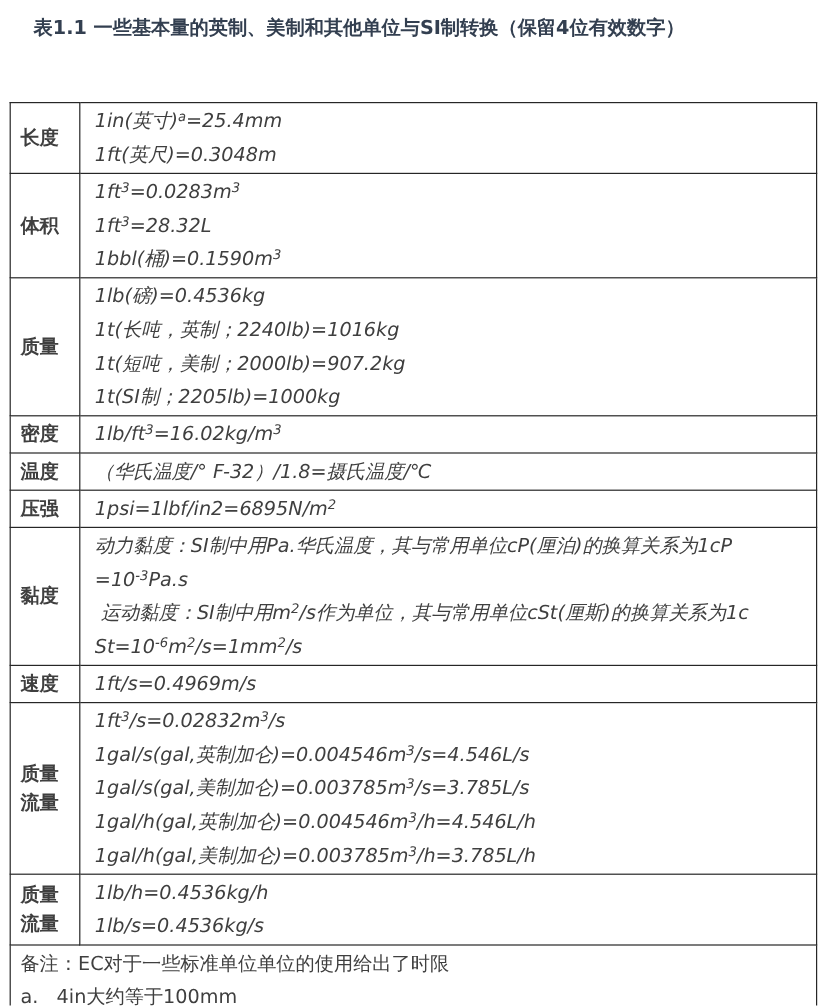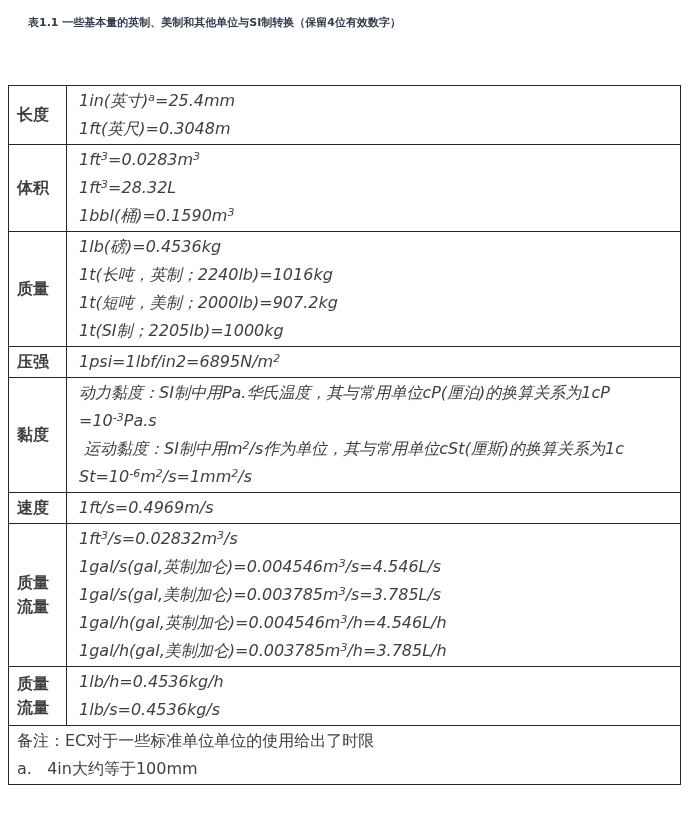--- a/index.html
+++ b/index.html
@@ -7,21 +7,21 @@
     margin: 0;
     padding: 0;
     width: 688px;
     height: 838px;
     background: var(--bg-color, #ffffff);
     overflow: hidden;
     font-family: "DejaVu Sans", "Liberation Sans", sans-serif;
     color: var(--text-color, #3f3f3f);
   }
   .page-title {
-    font-size: 11px;
+    font-size: 16px;
     font-weight: bold;
     color: var(--title-color, #333F50);
     padding: 13px 10px 0 28px;
     line-height: 20px;
     white-space: pre;
     overflow: hidden;
   }
   table.conv {
     border-collapse: collapse;
     table-layout: fixed;
@@ -84,20 +84,32 @@
       <tr>
         <td class="label-cell">质量</td>
         <td class="value-cell">
           <div class="line">1lb(磅)=0.4536kg</div>
           <div class="line">1t(长吨，英制；2240lb)=1016kg</div>
           <div class="line">1t(短吨，美制；2000lb)=907.2kg</div>
           <div class="line">1t(SI制；2205lb)=1000kg</div>
         </td>
       </tr>
       <tr>
+        <td class="label-cell">密度</td>
+        <td class="value-cell">
+          <div class="line">1lb/ft<sup>3</sup>=16.02kg/m<sup>3</sup></div>
+        </td>
+      </tr>
+      <tr>
+        <td class="label-cell">温度</td>
+        <td class="value-cell">
+          <div class="line">（华氏温度/° F-32）/1.8=摄氏温度/℃</div>
+        </td>
+      </tr>
+      <tr>
         <td class="label-cell">压强</td>
         <td class="value-cell">
           <div class="line">1psi=1lbf/in2=6895N/m<sup>2</sup></div>
         </td>
       </tr>
       <tr>
         <td class="label-cell">黏度</td>
         <td class="value-cell">
           <div class="line">动力黏度：SI制中用Pa.华氏温度，其与常用单位cP(厘泊)的换算关系为1cP</div>
           <div class="line">=10<sup>-3</sup>Pa.s</div>

